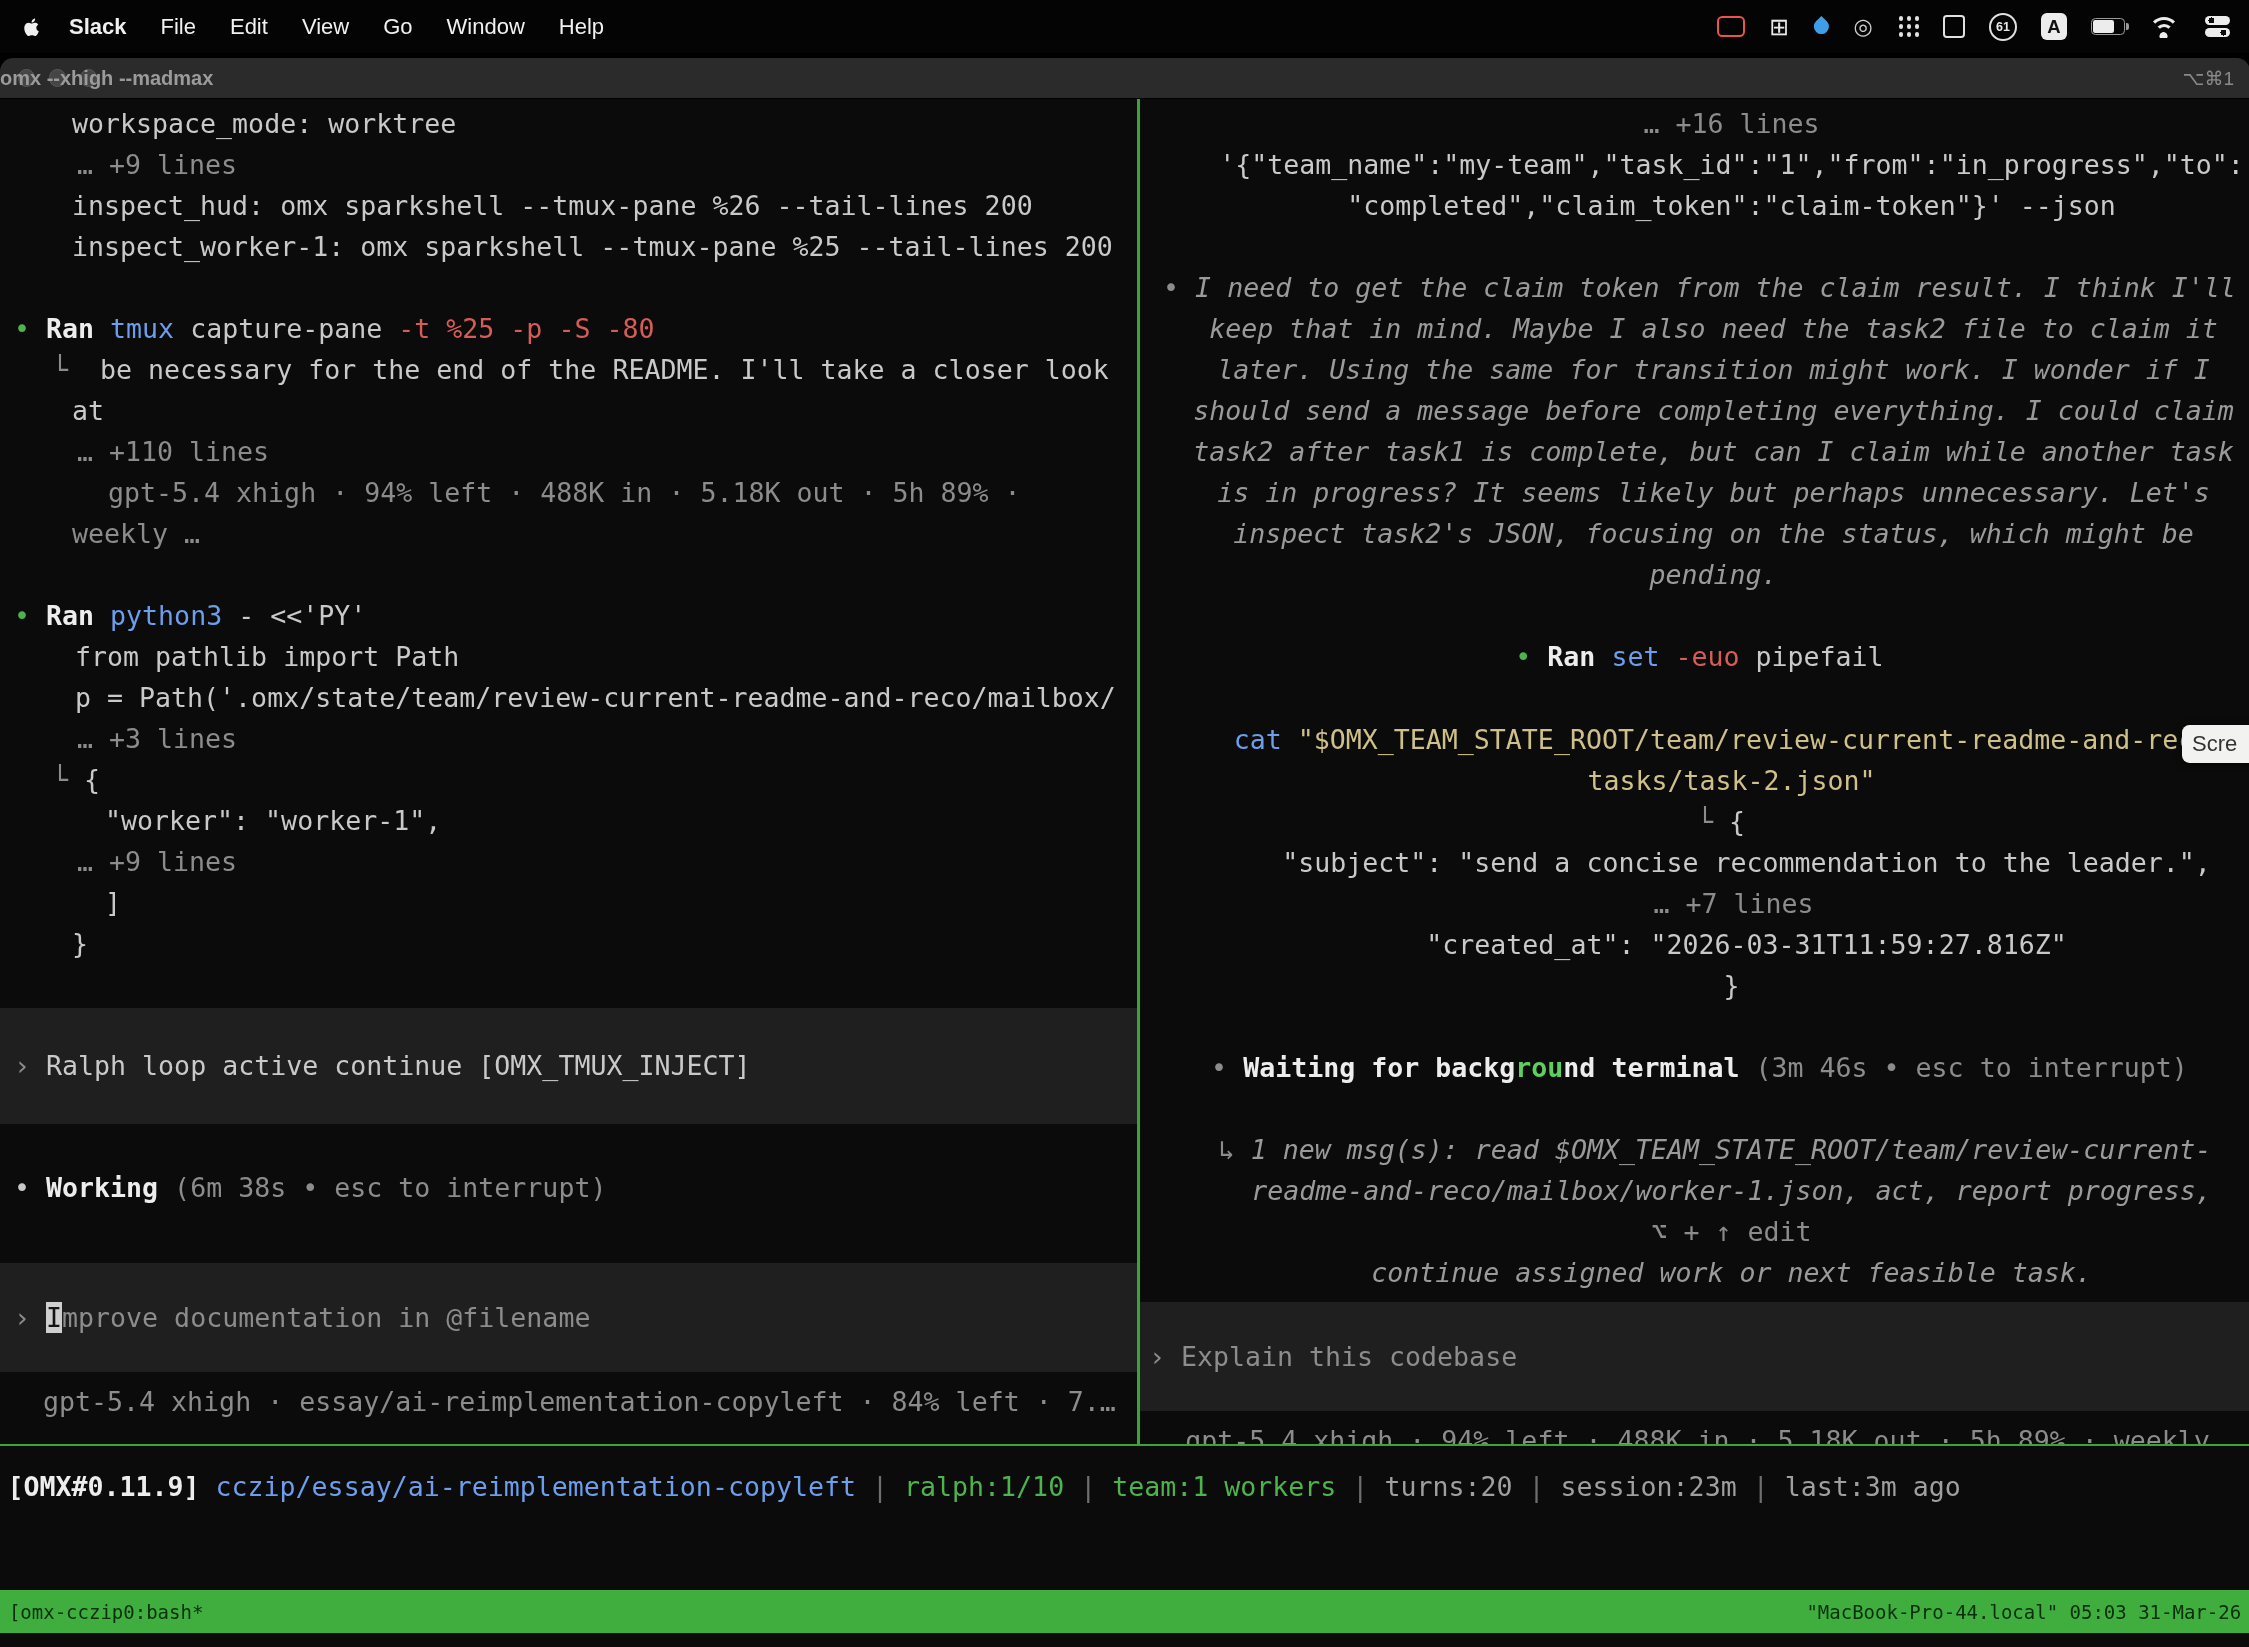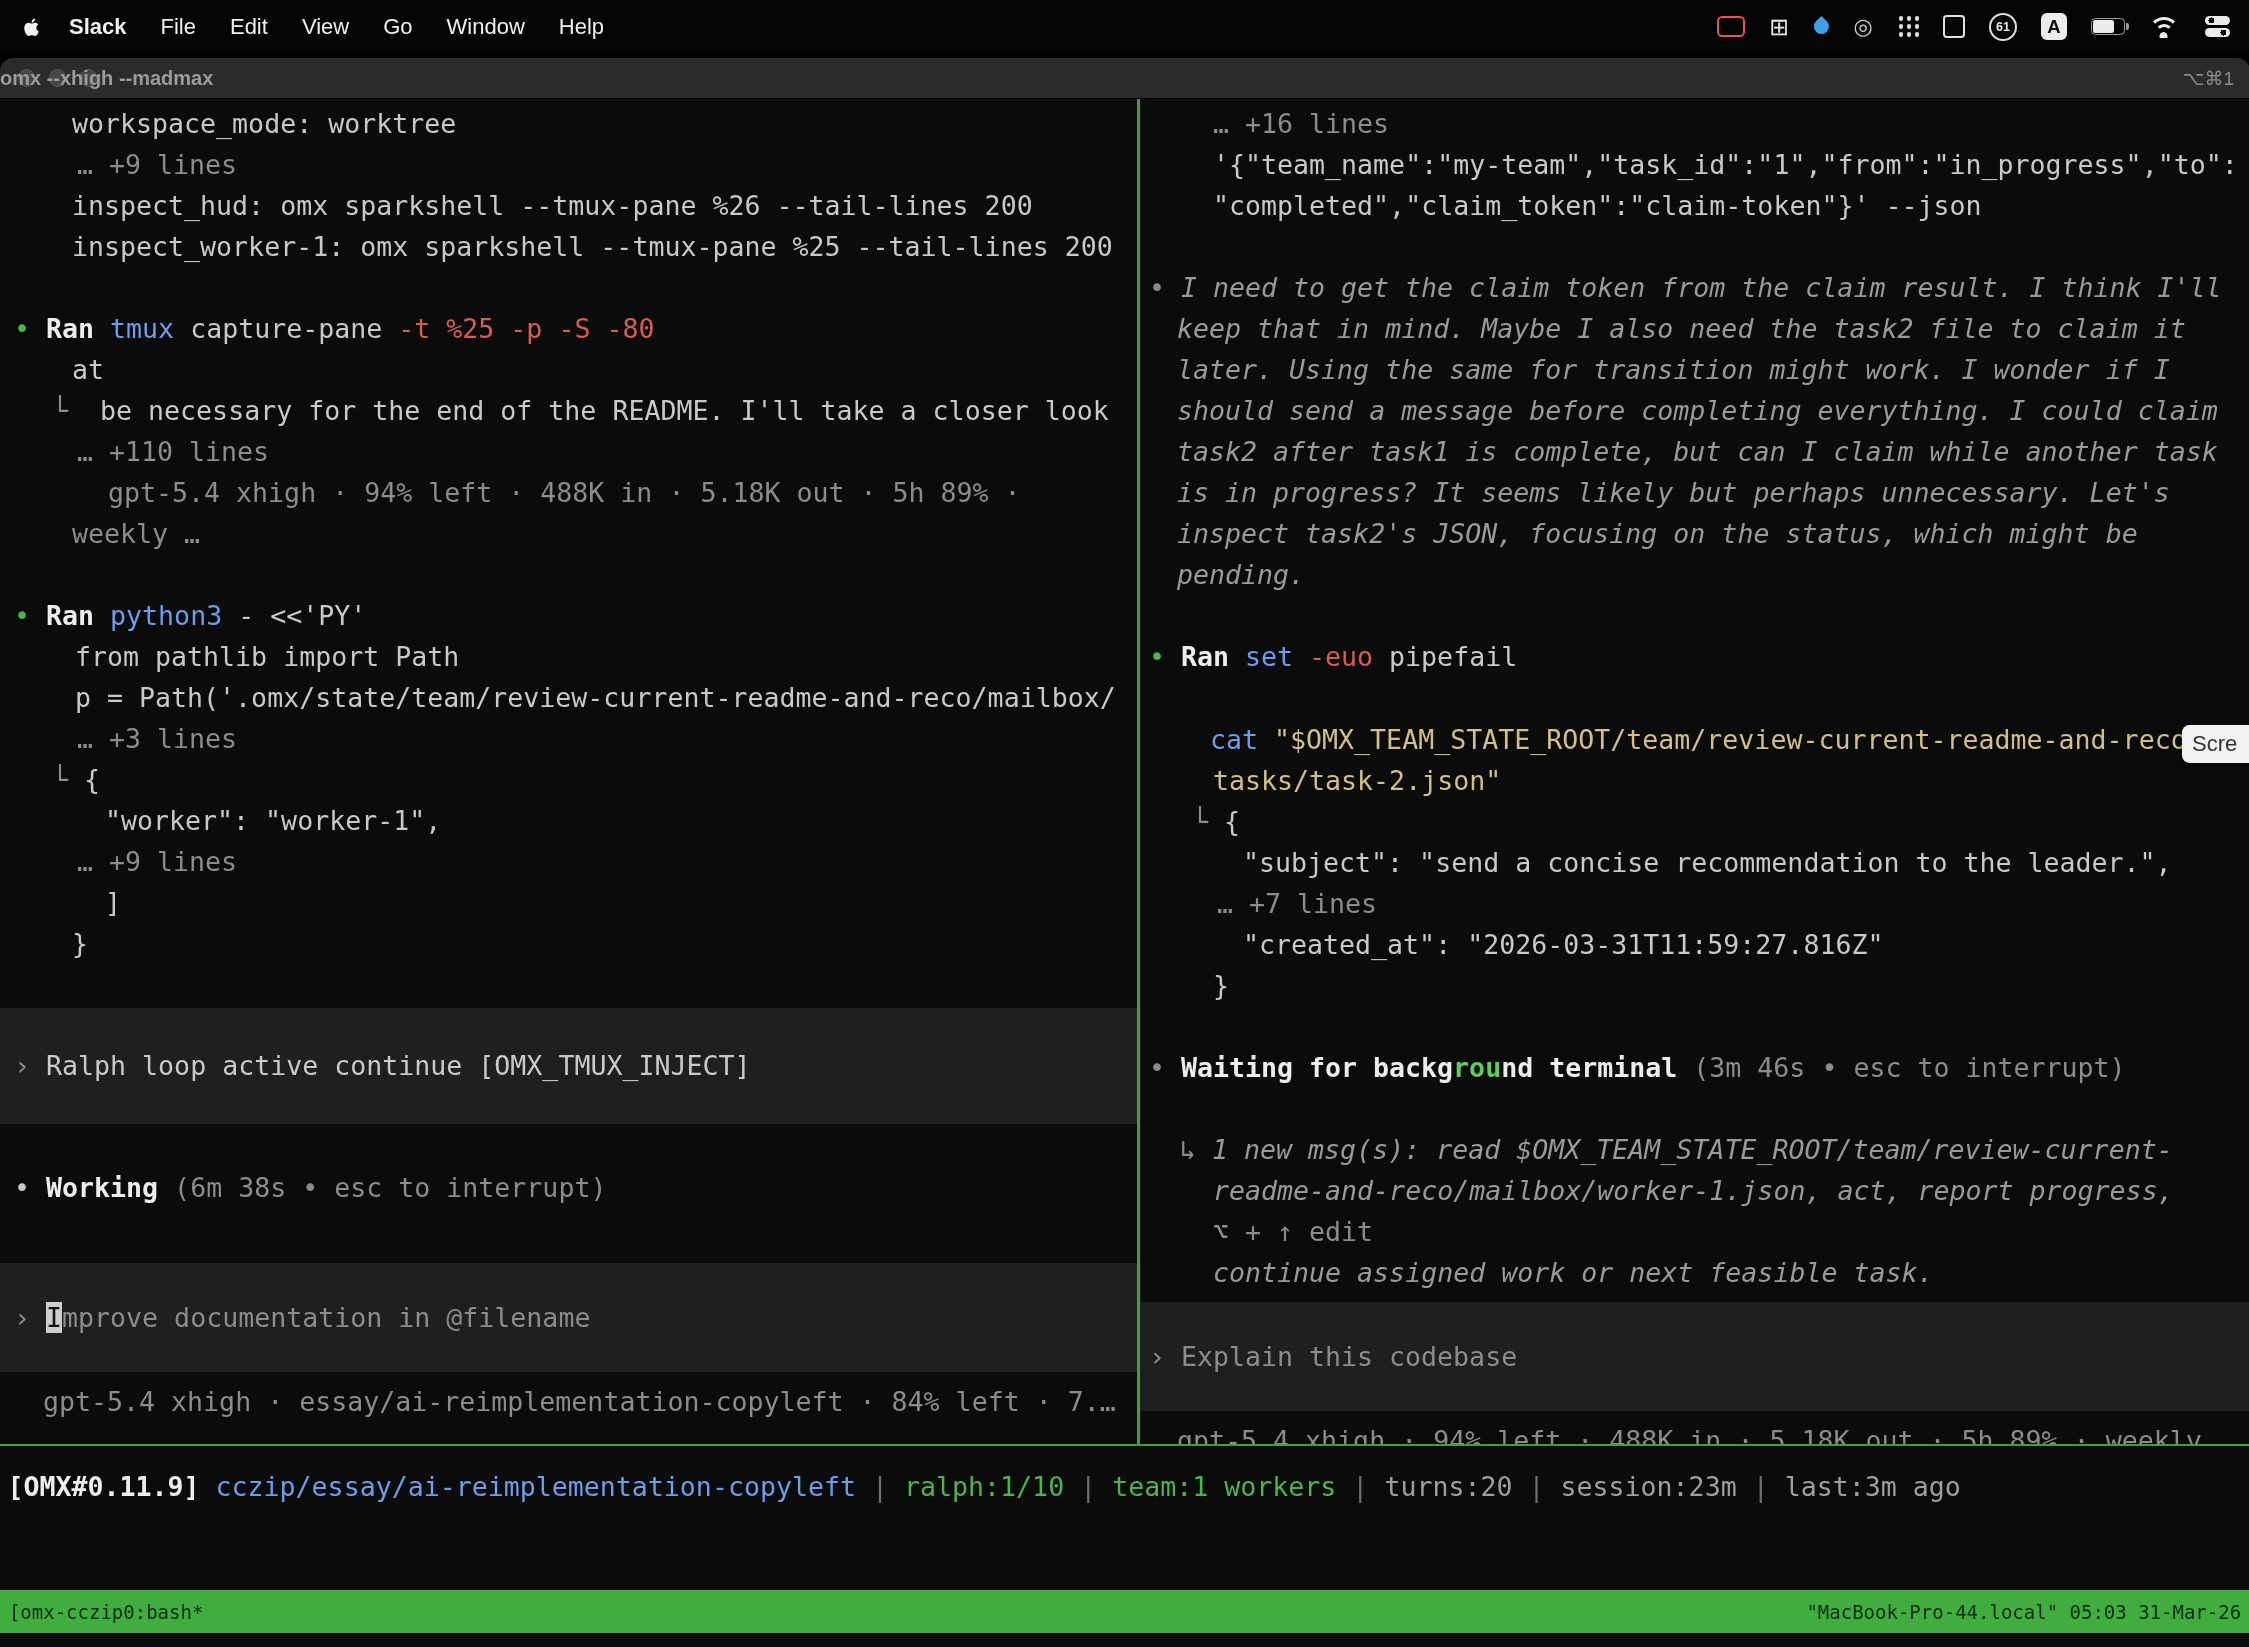--- a/index.html
+++ b/index.html
@@ -37,21 +37,21 @@
   .titlebar{position:relative;height:40px;background:#2b2b2b;border-bottom:0.7px solid #000;display:flex;align-items:center;}
   .lights{display:flex;align-items:center;margin-left:17.7px;gap:13.3px;}
   .light{width:17.7px;height:17.7px;border-radius:50%;background:#454545;border:0.7px solid #585858;box-sizing:border-box;}
   .title{position:absolute;left:0;right:0;text-align:left;color:#9b9b9b;font-size:20px;font-weight:600;}
   .title-shortcut{position:absolute;right:16px;color:#8a8a8a;font-size:19px;}
 
   .terminal{position:absolute;top:41px;left:0;right:0;height:1345px;display:flex;border-bottom:2.2px solid #3aa33a;background:#0b0b0b;font-family:"DejaVu Sans Mono",monospace;font-size:26.6px;line-height:41px;}
   .pane{overflow:hidden;padding-top:3.7px;box-sizing:border-box;}
   .pane.left{width:1137px;}
   .vdiv{width:3px;background:#3aa33a;}
-  .pane.right{flex:1;}
+  .pane.right{flex:1;text-align:center;}
 
   .tline{height:41px;line-height:41px;white-space:pre;}
   .tgap{width:100%;}
   .band{background:#1f1f1f;display:flex;align-items:center;width:100%;}
 
   .c-t{color:#c9c9c9;}
   .c-t2{color:#9f9f9f;}
   .c-dim{color:#8c8c8c;}
   .c-sep{color:#6f6f6f;}
   .c-b{color:#ededed;font-weight:700;}
@@ -118,22 +118,22 @@
     </div>
 
     <div class="terminal">
       <div class="pane left">
           <div class="tline" style="padding-left: 72px;"><span class="c-t">workspace_mode: worktree</span></div>
           <div class="tline" style="padding-left: 77px;"><span class="c-dim">… +9 lines</span></div>
           <div class="tline" style="padding-left: 72px;"><span class="c-t">inspect_hud: omx sparkshell --tmux-pane %26 --tail-lines 200</span></div>
           <div class="tline" style="padding-left: 72px;"><span class="c-t">inspect_worker-1: omx sparkshell --tmux-pane %25 --tail-lines 200</span></div>
           <div class="tgap" style="height: 41px;"></div>
           <div class="tline" style="padding-left: 14px;"><span class="c-gb">• </span><span class="c-b">Ran </span><span class="c-blue">tmux</span><span class="c-t"> capture-pane</span><span class="c-red"> -t %25 -p -S -80</span></div>
+          <div class="tline" style="padding-left: 52px;"><span class="c-dim">└  </span><span class="c-t">be necessary for the end of the README. I'll take a closer look</span></div>
           <div class="tline" style="padding-left: 72px;"><span class="c-t">at</span></div>
-          <div class="tline" style="padding-left: 52px;"><span class="c-dim">└  </span><span class="c-t">be necessary for the end of the README. I'll take a closer look</span></div>
           <div class="tline" style="padding-left: 77px;"><span class="c-dim">… +110 lines</span></div>
           <div class="tline" style="padding-left: 108px;"><span class="c-dim">gpt-5.4 xhigh · 94% left · 488K in · 5.18K out · 5h 89% ·</span></div>
           <div class="tline" style="padding-left: 72px;"><span class="c-dim">weekly …</span></div>
           <div class="tgap" style="height: 41px;"></div>
           <div class="tline" style="padding-left: 14px;"><span class="c-gb">• </span><span class="c-b">Ran </span><span class="c-blue">python3</span><span class="c-t"> - &lt;&lt;'PY'</span></div>
           <div class="tline" style="padding-left: 75px;"><span class="c-t">from pathlib import Path</span></div>
           <div class="tline" style="padding-left: 75px;"><span class="c-t">p = Path('.omx/state/team/review-current-readme-and-reco/mailbox/</span></div>
           <div class="tline" style="padding-left: 77px;"><span class="c-dim">… +3 lines</span></div>
           <div class="tline" style="padding-left: 52px;"><span class="c-dim">└ </span><span class="c-t">{</span></div>
           <div class="tline" style="padding-left: 105px;"><span class="c-t">"worker": "worker-1",</span></div>

